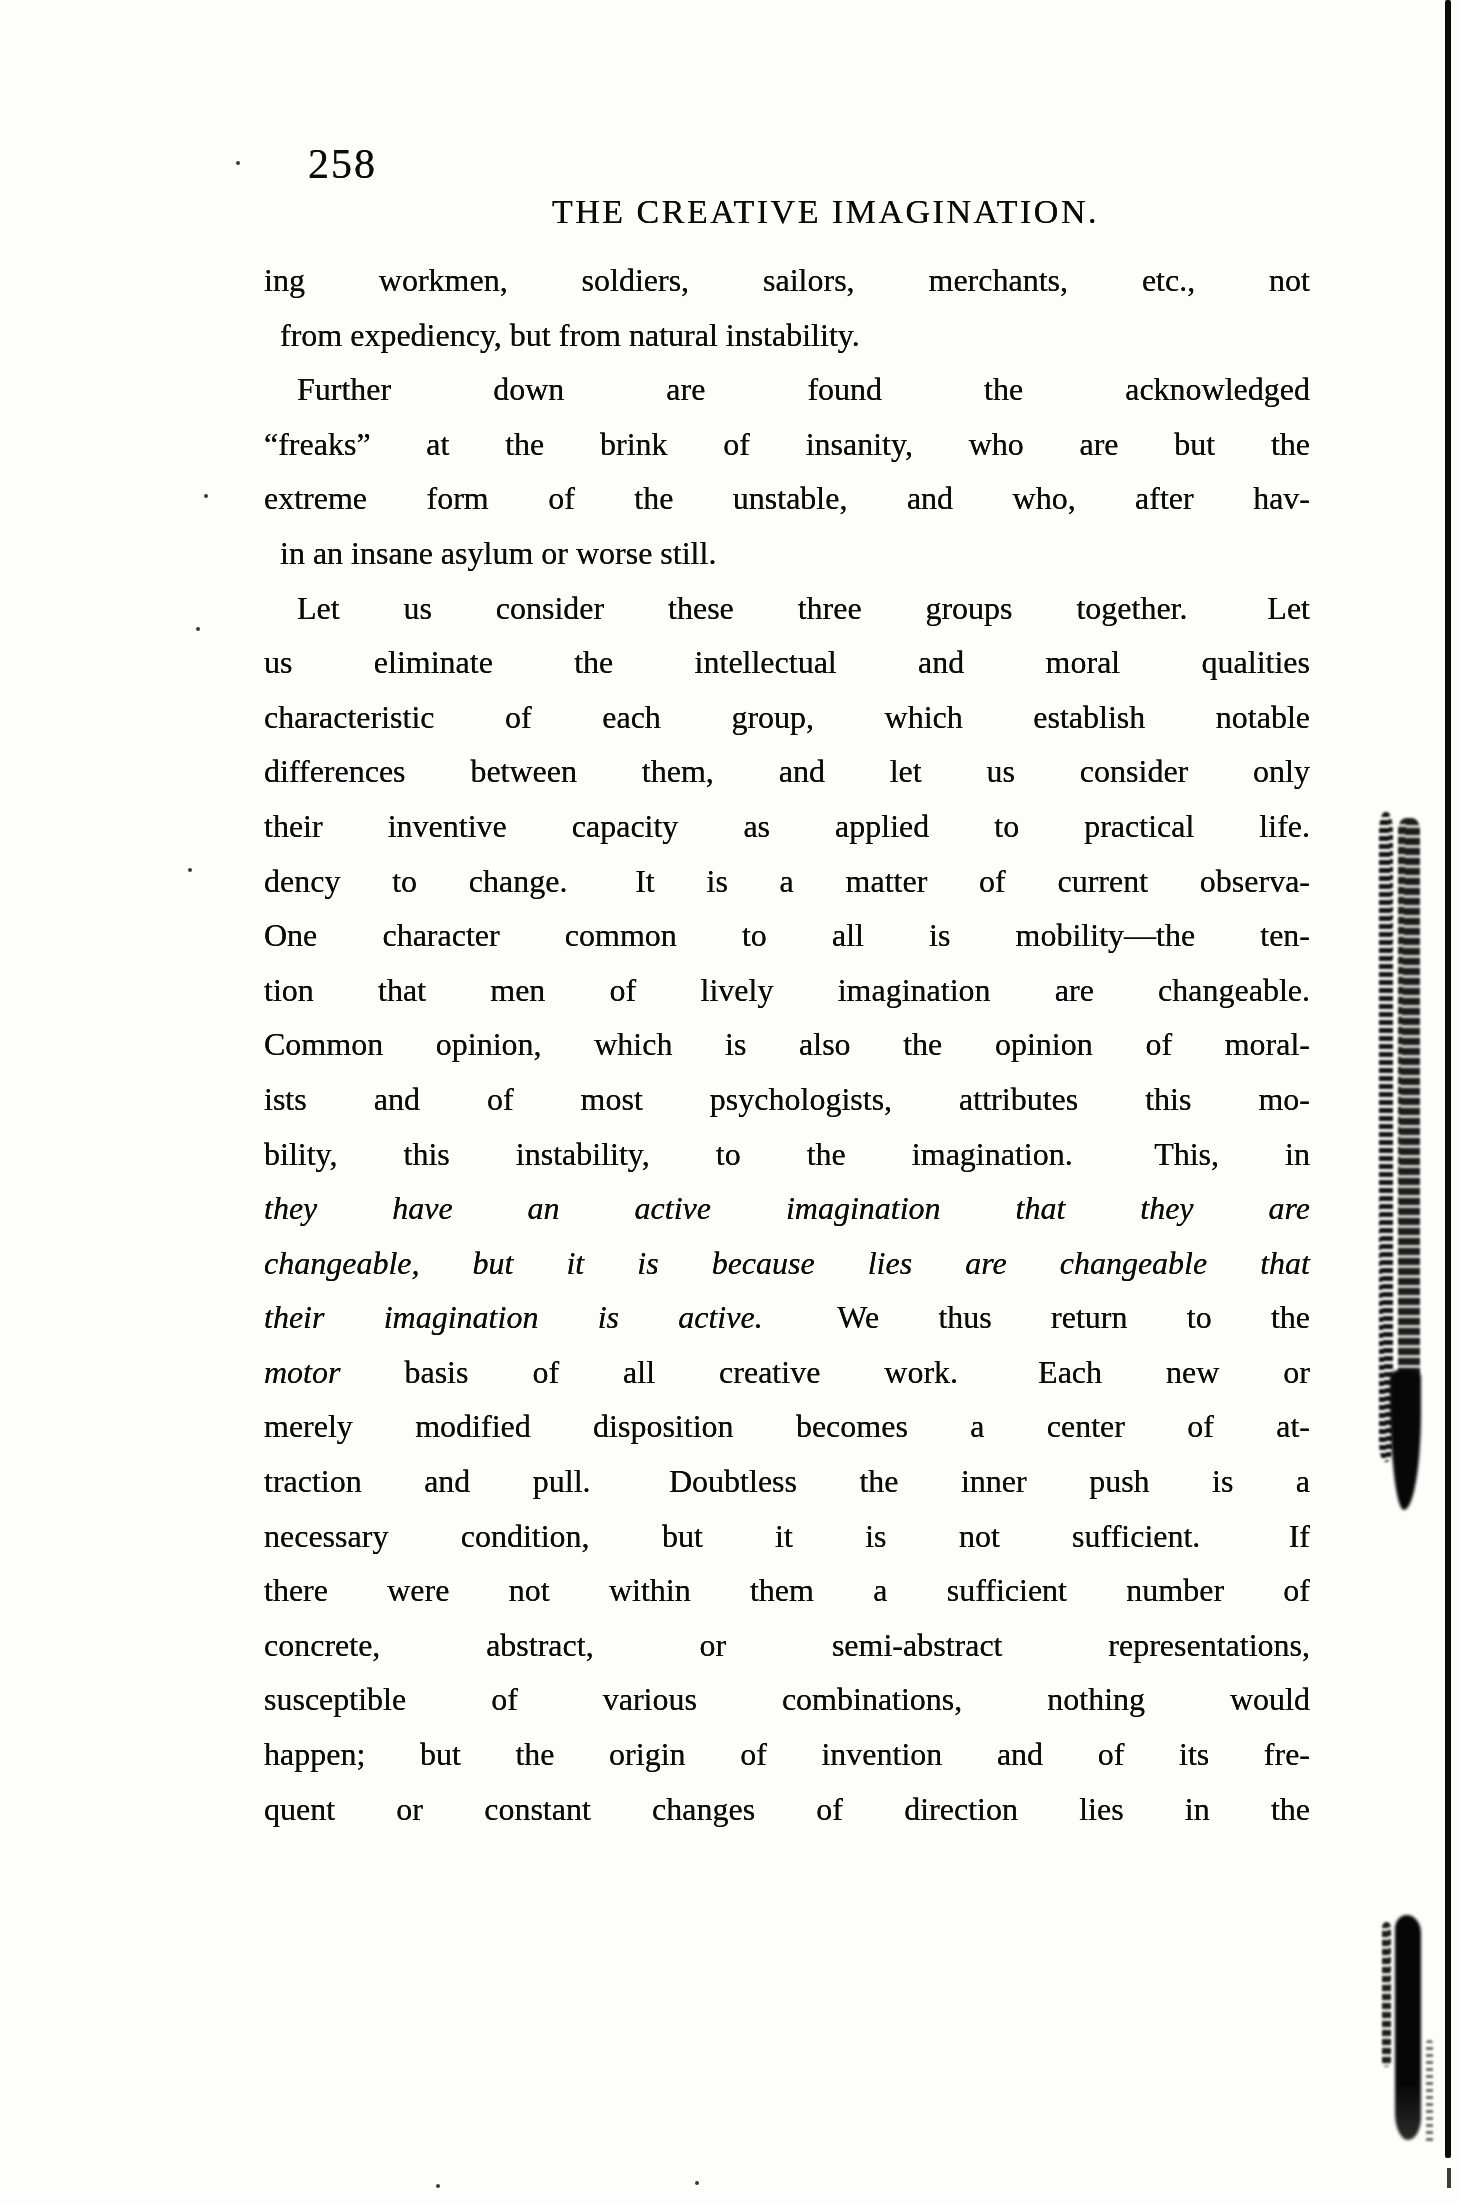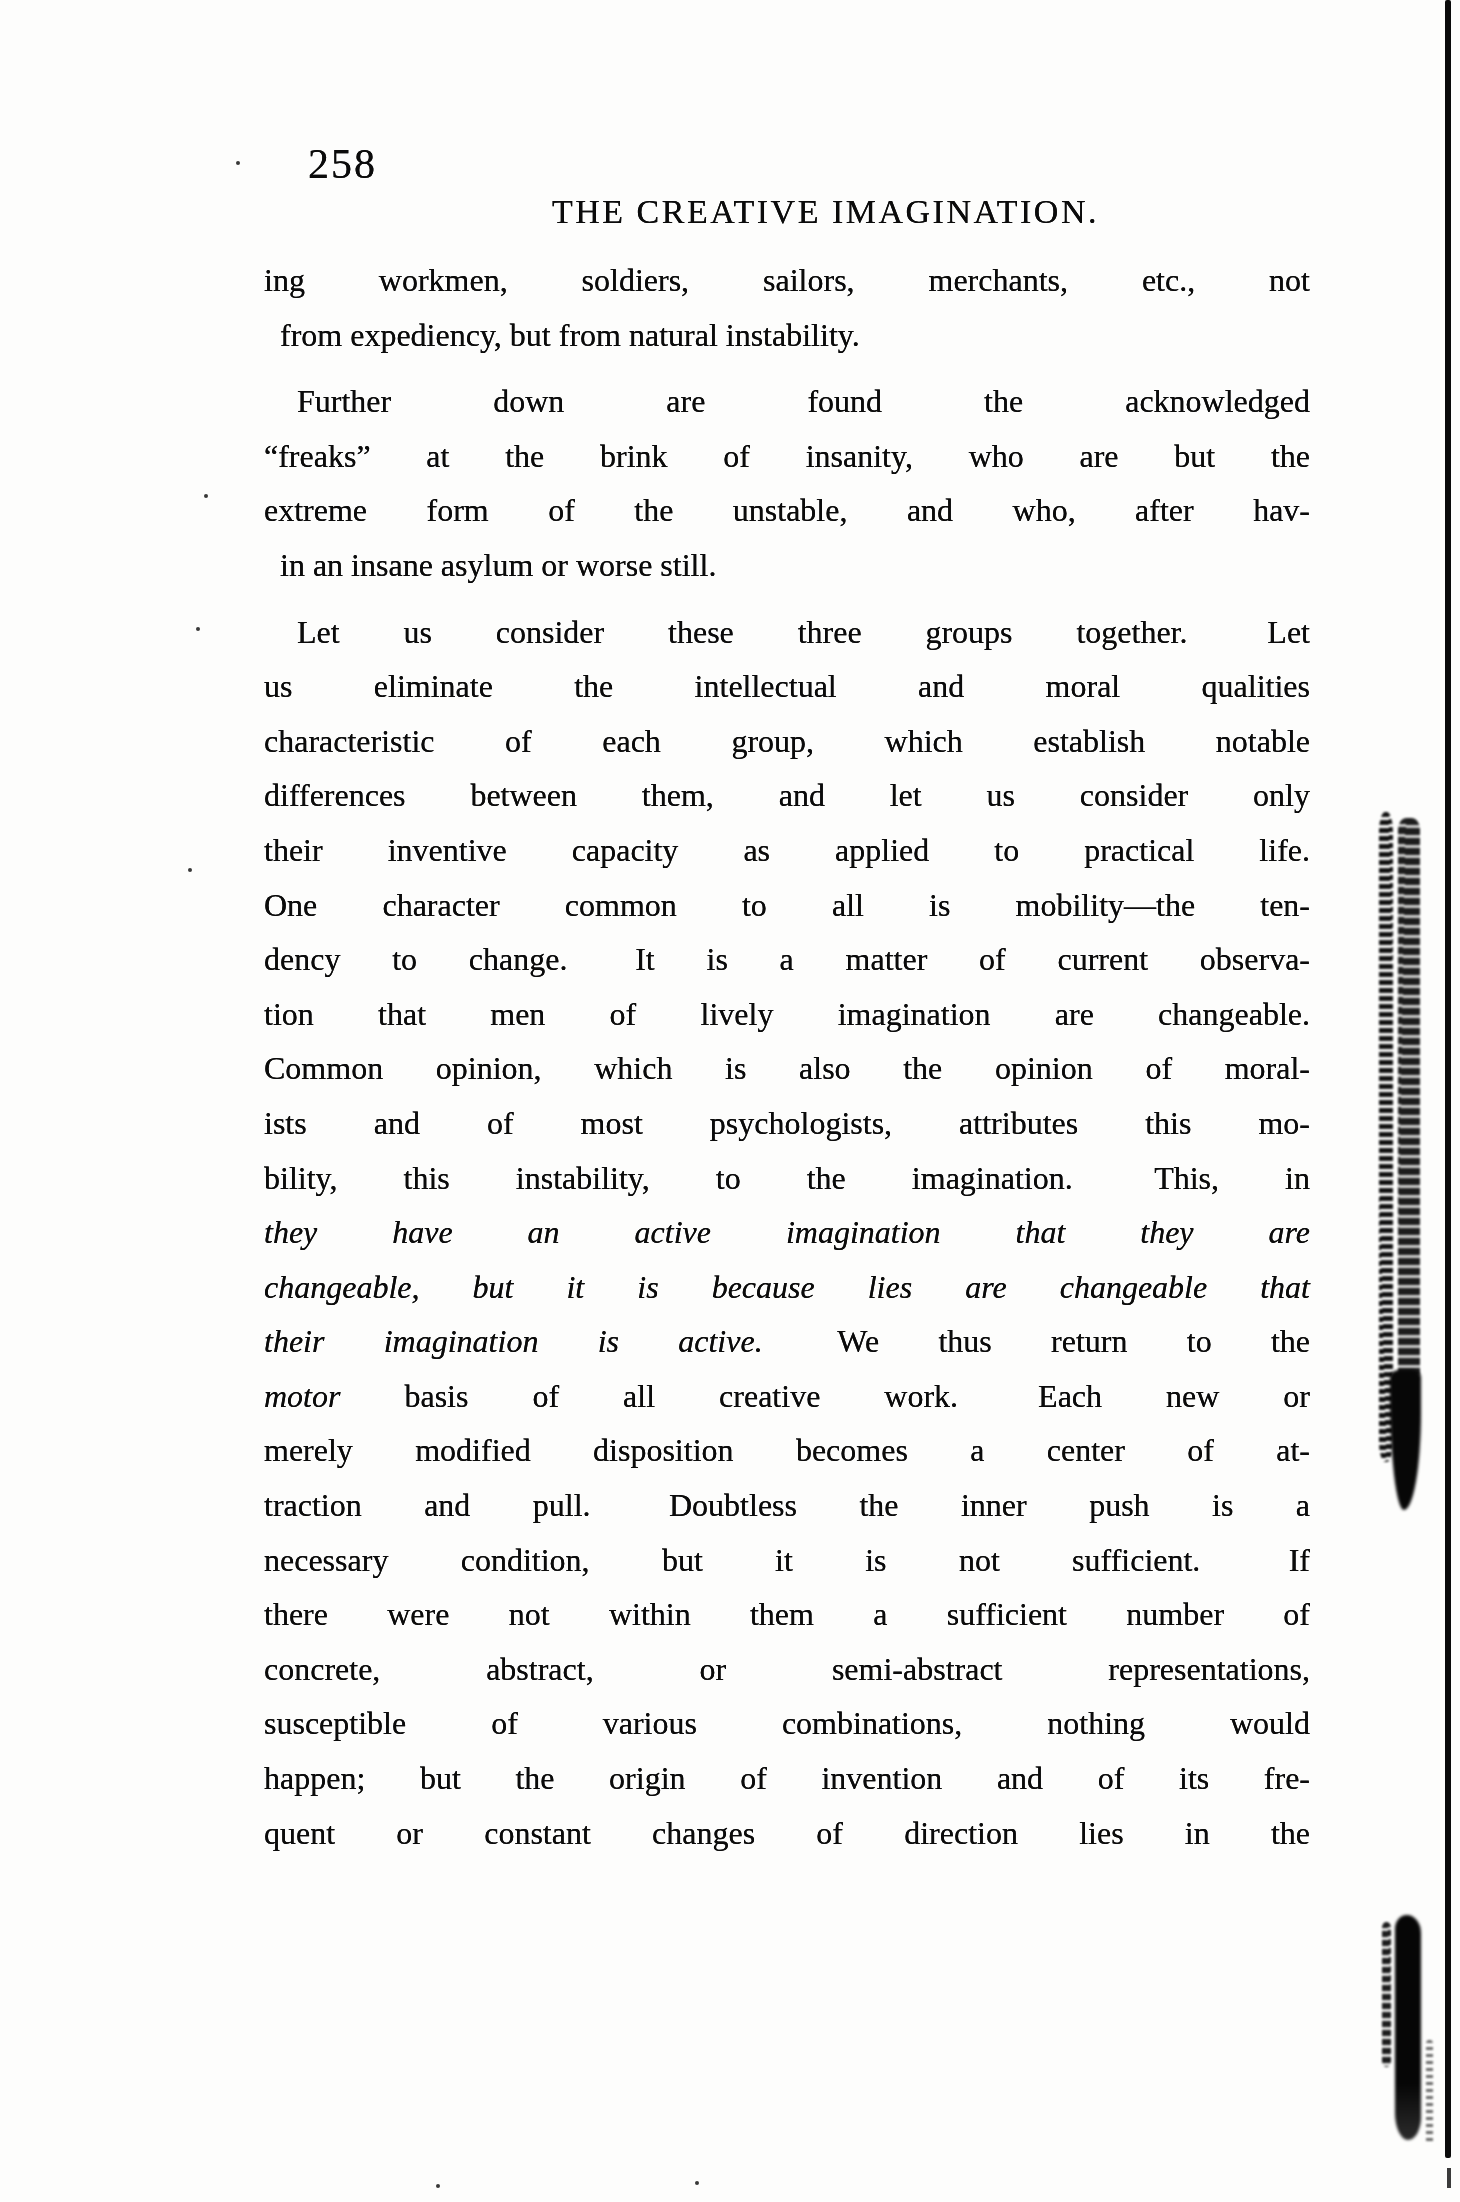--- a/index.html
+++ b/index.html
@@ -43,21 +43,21 @@
     text-shadow: 0 0 0.55px currentColor;
   }
 
   .line {
     height: 54.6px;
     line-height: 54.6px;
     text-align: justify;
     text-align-last: justify;
     overflow: visible;
   }
-  .line.indent { padding-left: 33px; margin-top: 12px; }
+  .line.indent { padding-left: 33px; }
   .line.para-end { text-align-last: left; margin-left: 16px; }
   .it { font-style: italic; }
 
   
   .edge-line {
     position: absolute;
     left: 1445px; top: 0;
     width: 6px; height: 2158px;
     background: #0a0a0a;
     border-radius: 2px;
@@ -128,22 +128,22 @@
     <div class="line para-end"><span>from expediency, but from natural instability.</span></div>
     <div class="line indent"><span>Further down are found the acknowledged</span></div>
     <div class="line"><span>“freaks” at the brink of insanity, who are but the</span></div>
     <div class="line"><span>extreme form of the unstable, and who, after hav-</span></div>
     <div class="line para-end"><span>in an insane asylum or worse still.</span></div>
     <div class="line indent"><span>Let us consider these three groups together.  Let</span></div>
     <div class="line"><span>us eliminate the intellectual and moral qualities</span></div>
     <div class="line"><span>characteristic of each group, which establish notable</span></div>
     <div class="line"><span>differences between them, and let us consider only</span></div>
     <div class="line"><span>their inventive capacity as applied to practical life.</span></div>
+    <div class="line"><span>dency to change.  It is a matter of current observa-</span></div>
     <div class="line"><span>One character common to all is mobility—the ten-</span></div>
-    <div class="line"><span>dency to change.  It is a matter of current observa-</span></div>
     <div class="line"><span>tion that men of lively imagination are changeable.</span></div>
     <div class="line"><span>Common opinion, which is also the opinion of moral-</span></div>
     <div class="line"><span>ists and of most psychologists, attributes this mo-</span></div>
     <div class="line"><span>bility, this instability, to the imagination.  This, in</span></div>
     <div class="line"><span class="it">they have an active imagination that they are</span></div>
     <div class="line"><span class="it">changeable, but it is because lies are changeable that</span></div>
     <div class="line"><span class="it">their imagination is active.</span><span>  We thus return to the</span></div>
     <div class="line"><span class="it">motor</span><span> basis of all creative work.  Each new or</span></div>
     <div class="line"><span>merely modified disposition becomes a center of at-</span></div>
     <div class="line"><span>traction and pull.  Doubtless the inner push is a</span></div>

